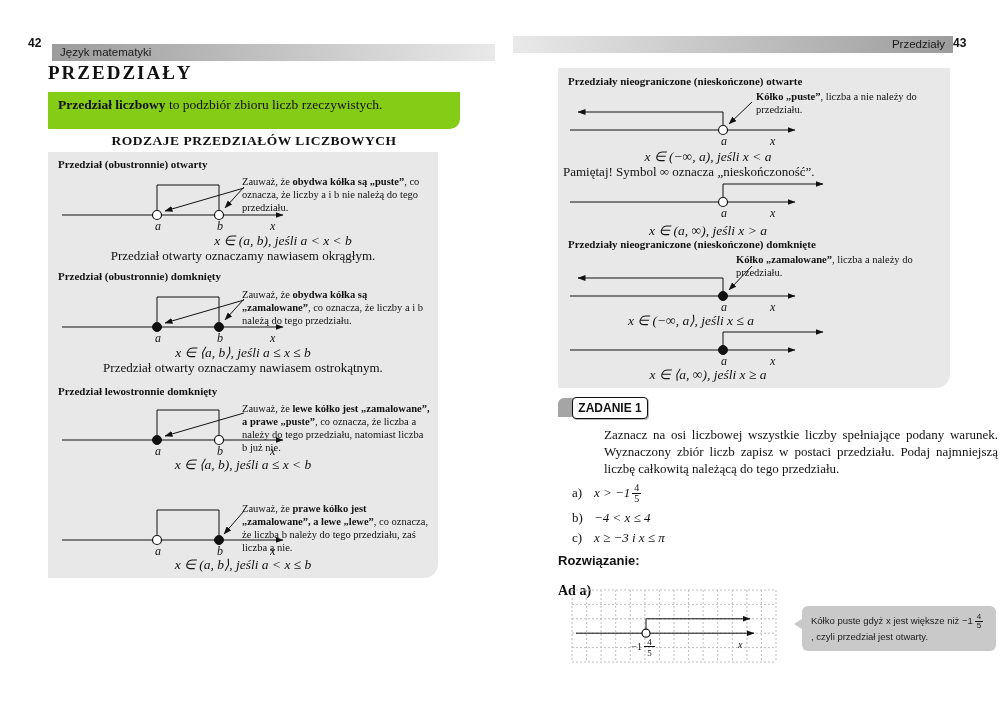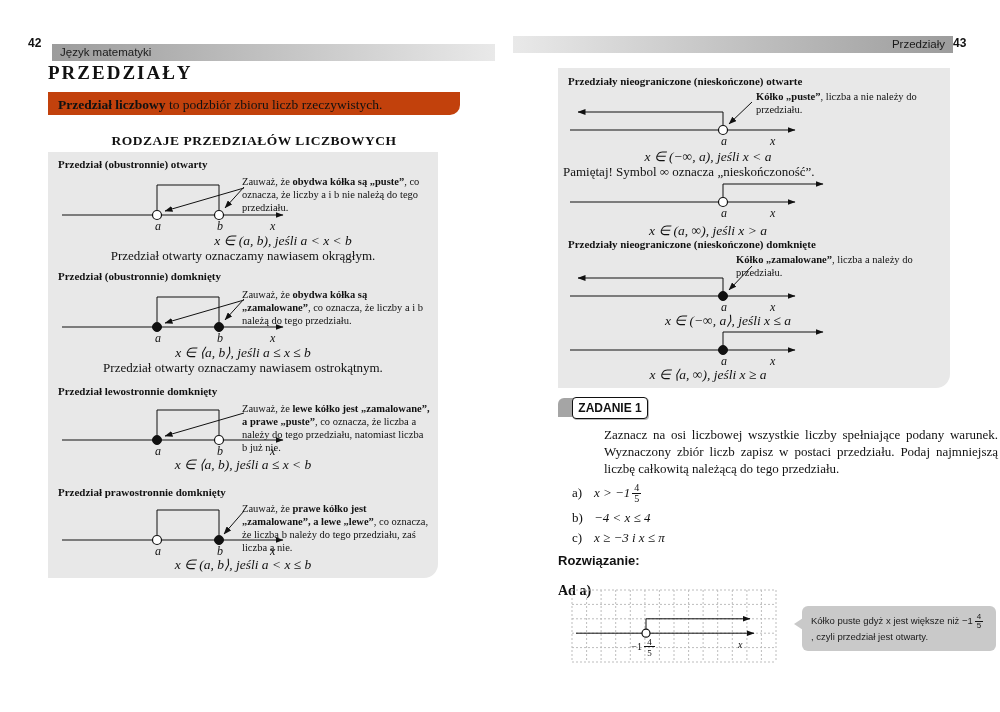--- a/index.html
+++ b/index.html
@@ -4,21 +4,21 @@
 <style>
   html,body{margin:0;padding:0;background:#fff;}
   #canvas{position:relative;width:1000px;height:712px;background:#ffffff;overflow:hidden;
           font-family:"Liberation Serif",serif;color:#111;}
   .abs{position:absolute;}
   .pagenum{font-family:"Liberation Sans",sans-serif;font-weight:bold;font-size:12px;}
   .headbar{height:17px;line-height:17px;font-family:"Liberation Sans",sans-serif;font-size:11.5px;color:#1a1a1a;}
   .bar-left{background:linear-gradient(to right,#9c9c9c,#e9e9e9);padding-left:8px;margin-top:8px;}
   .bar-right{background:linear-gradient(to right,#e9e9e9,#9c9c9c);padding-right:8px;text-align:right;}
   .booktitle{font-weight:bold;font-size:19px;letter-spacing:2px;}
-  .defbox{background:#c2410c;border-radius:0 0 10px 0;height:23px;line-height:25px;padding-left:10px;font-size:13.5px;}
+  .defbox{background:#84cc16;border-radius:0 0 10px 0;height:37px;line-height:25px;padding-left:10px;font-size:13.5px;}
   .kinds{font-weight:bold;font-size:13.5px;letter-spacing:.5px;text-align:center;}
   .graybox{background:#e8e8e8;border-radius:0 0 14px 0;}
   .sec-title{font-weight:bold;font-size:11px;}
   .note{font-size:10.5px;line-height:1.25;}
   .formula{font-style:italic;font-size:13.5px;text-align:center;}
   .caption{font-size:13px;text-align:center;}
   .remember{font-size:13px;}
   svg{overflow:visible;}
   svg line,svg path{stroke:#111;stroke-width:1;fill:none;}
   svg path.grid{stroke:#bdbdbd;stroke-width:1;stroke-dasharray:2 2;}
@@ -119,21 +119,20 @@
     <path d="M107 38 V13 H169 V38"></path>
     <line x1="194" y1="16" x2="115" y2="39" marker-end="url(#arr)"></line>
     <circle class="closed" cx="107" cy="43" r="4.5"></circle>
     <circle class="open" cx="169" cy="43" r="4.5"></circle>
     <text x="105" y="58">a</text>
     <text x="167" y="58">b</text>
     <text x="220" y="58">x</text>
   </svg>
   <div class="abs formula" style="left:48px;top:456px;width:390px;">x ∈ ⟨a, b), jeśli a ≤ x &lt; b</div>
 
-  <div class="abs sec-title" style="left:58px;top:486px;">Przedział prawostronnie domknięty</div>
   <div class="abs note" style="left:242px;top:502px;width:188px;">
     <span>Zauważ, że </span><b>prawe kółko jest „zamalowane”, a lewe „lewe”</b><span>, co oznacza, że liczba b należy do tego przedziału, zaś liczba a nie.</span>
   </div>
   <svg class="abs" style="left:50px;top:497px;" width="250" height="66">
     <line x1="12" y1="43" x2="233" y2="43" marker-end="url(#arr)"></line>
     <path d="M107 38 V13 H169 V38"></path>
     <line x1="194" y1="14" x2="174" y2="37" marker-end="url(#arr)"></line>
     <circle class="open" cx="107" cy="43" r="4.5"></circle>
     <circle class="closed" cx="169" cy="43" r="4.5"></circle>
     <text x="105" y="58">a</text>
@@ -180,21 +179,21 @@
   </div>
   <svg class="abs" style="left:560px;top:266px;" width="300" height="52">
     <line x1="10" y1="30" x2="235" y2="30" marker-end="url(#arr)"></line>
     <line x1="163" y1="25.5" x2="163" y2="12"></line>
     <line x1="163" y1="12" x2="18" y2="12" marker-end="url(#arr)"></line>
     <line x1="192" y1="0" x2="169" y2="24" marker-end="url(#arr)"></line>
     <circle class="closed" cx="163" cy="30" r="4.5"></circle>
     <text x="161" y="45">a</text>
     <text x="210" y="45">x</text>
   </svg>
-  <div class="abs formula" style="left:558px;top:312px;width:300px;padding-left:20px;">x ∈ (−∞, a⟩, jeśli x ≤ a</div>
+  <div class="abs formula" style="left:541px;top:312px;width:300px;">x ∈ (−∞, a⟩, jeśli x ≤ a</div>
   <svg class="abs" style="left:560px;top:320px;" width="300" height="52">
     <line x1="10" y1="30" x2="235" y2="30" marker-end="url(#arr)"></line>
     <line x1="163" y1="25.5" x2="163" y2="12"></line>
     <line x1="163" y1="12" x2="263" y2="12" marker-end="url(#arr)"></line>
     <circle class="closed" cx="163" cy="30" r="4.5"></circle>
     <text x="161" y="45">a</text>
     <text x="210" y="45">x</text>
   </svg>
   <div class="abs formula" style="left:558px;top:366px;width:300px;">x ∈ ⟨a, ∞), jeśli x ≥ a</div>
 

